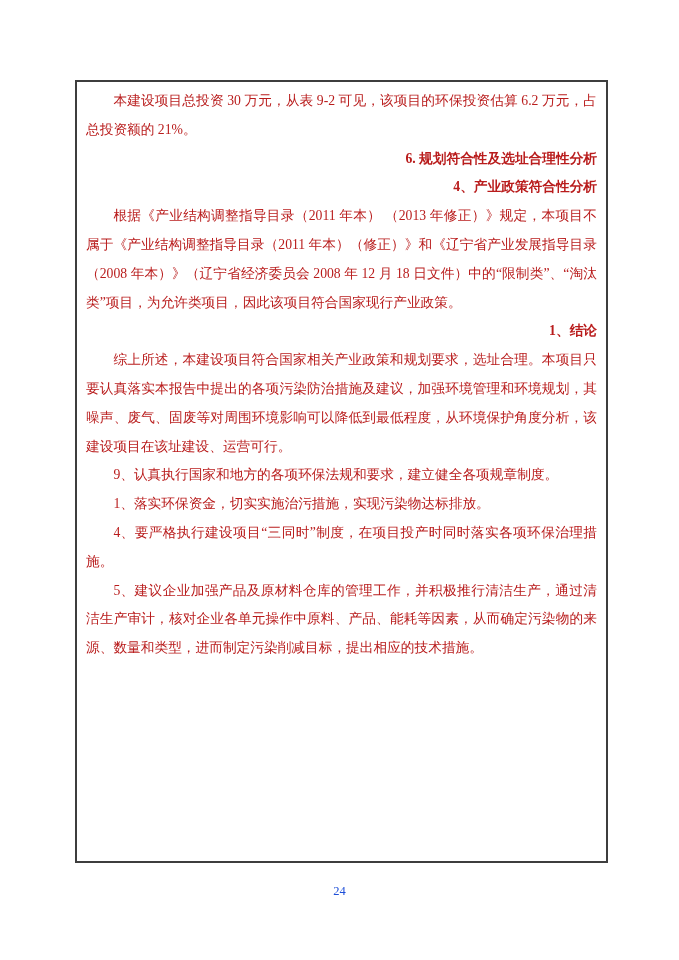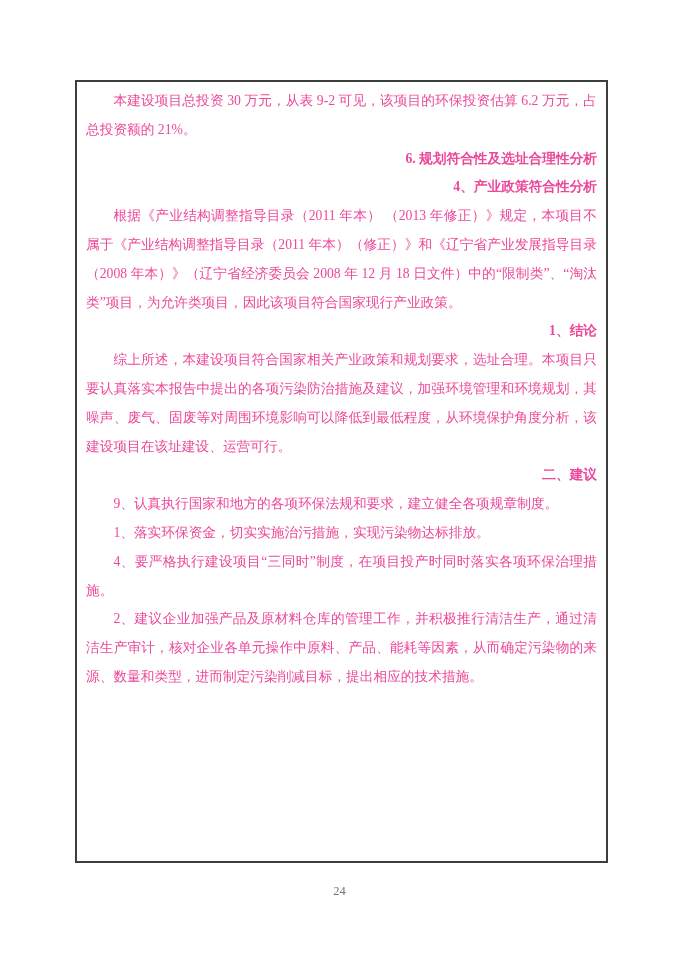--- a/index.html
+++ b/index.html
@@ -27,49 +27,48 @@
     padding: 5px 9px 0 9px;
     overflow: hidden;
     background: #ffffff;
   }
   .blk {
     margin: 0;
     font-size: 13.7px;
     line-height: 28.8px;
     text-align: justify;
     text-indent: 2em;
-    color: #ec4899;
+    color: #b91c1c;
     word-break: break-all;
   }
   .blk.heading {
     font-weight: 700;
     text-align: right;
   }
   .footer {
     position: absolute;
     left: 0;
     top: 884px;
     width: 679px;
     text-align: center;
     font-size: 12.5px;
-    color: #737373;
+    color: #1d4ed8;
   }
 </style>
 </head>
 <body>
 
 <div class="page">
   <div class="content-box">
 
   <p class="blk para">本建设项目总投资 30 万元，从表 9-2 可见，该项目的环保投资估算 6.2 万元，占总投资额的 21%。</p>
       <p class="blk heading">6. 规划符合性及选址合理性分析</p>
       <p class="blk heading">4、产业政策符合性分析</p>
       <p class="blk para">根据《产业结构调整指导目录（2011 年本） （2013 年修正）》规定，本项目不属于《产业结构调整指导目录（2011 年本）（修正）》和《辽宁省产业发展指导目录（2008 年本）》（辽宁省经济委员会 2008 年 12 月 18 日文件）中的“限制类”、“淘汰类”项目，为允许类项目，因此该项目符合国家现行产业政策。</p>
       <p class="blk heading">1、结论</p>
       <p class="blk para">综上所述，本建设项目符合国家相关产业政策和规划要求，选址合理。本项目只要认真落实本报告中提出的各项污染防治措施及建议，加强环境管理和环境规划，其噪声、废气、固废等对周围环境影响可以降低到最低程度，从环境保护角度分析，该建设项目在该址建设、运营可行。</p>
-      <p class="blk heading">二、建议</p>
       <p class="blk para">9、认真执行国家和地方的各项环保法规和要求，建立健全各项规章制度。</p>
       <p class="blk para">1、落实环保资金，切实实施治污措施，实现污染物达标排放。</p>
       <p class="blk para">4、要严格执行建设项目“三同时”制度，在项目投产时同时落实各项环保治理措施。</p>
-      <p class="blk para">2、建议企业加强产品及原材料仓库的管理工作，并积极推行清洁生产，通过清洁生产审计，核对企业各单元操作中原料、产品、能耗等因素，从而确定污染物的来源、数量和类型，进而制定污染削减目标，提出相应的技术措施。</p>
+      <p class="blk para">5、建议企业加强产品及原材料仓库的管理工作，并积极推行清洁生产，通过清洁生产审计，核对企业各单元操作中原料、产品、能耗等因素，从而确定污染物的来源、数量和类型，进而制定污染削减目标，提出相应的技术措施。</p>
     </div>
   <div class="footer">24</div>
 </div>
 
 </body></html>

